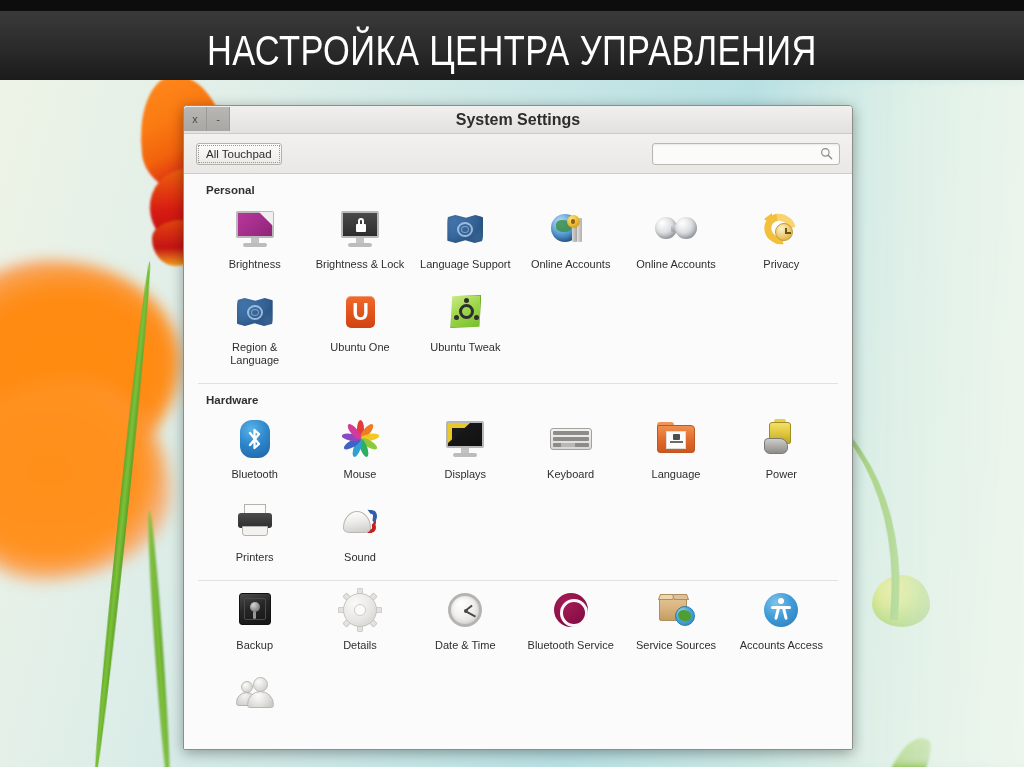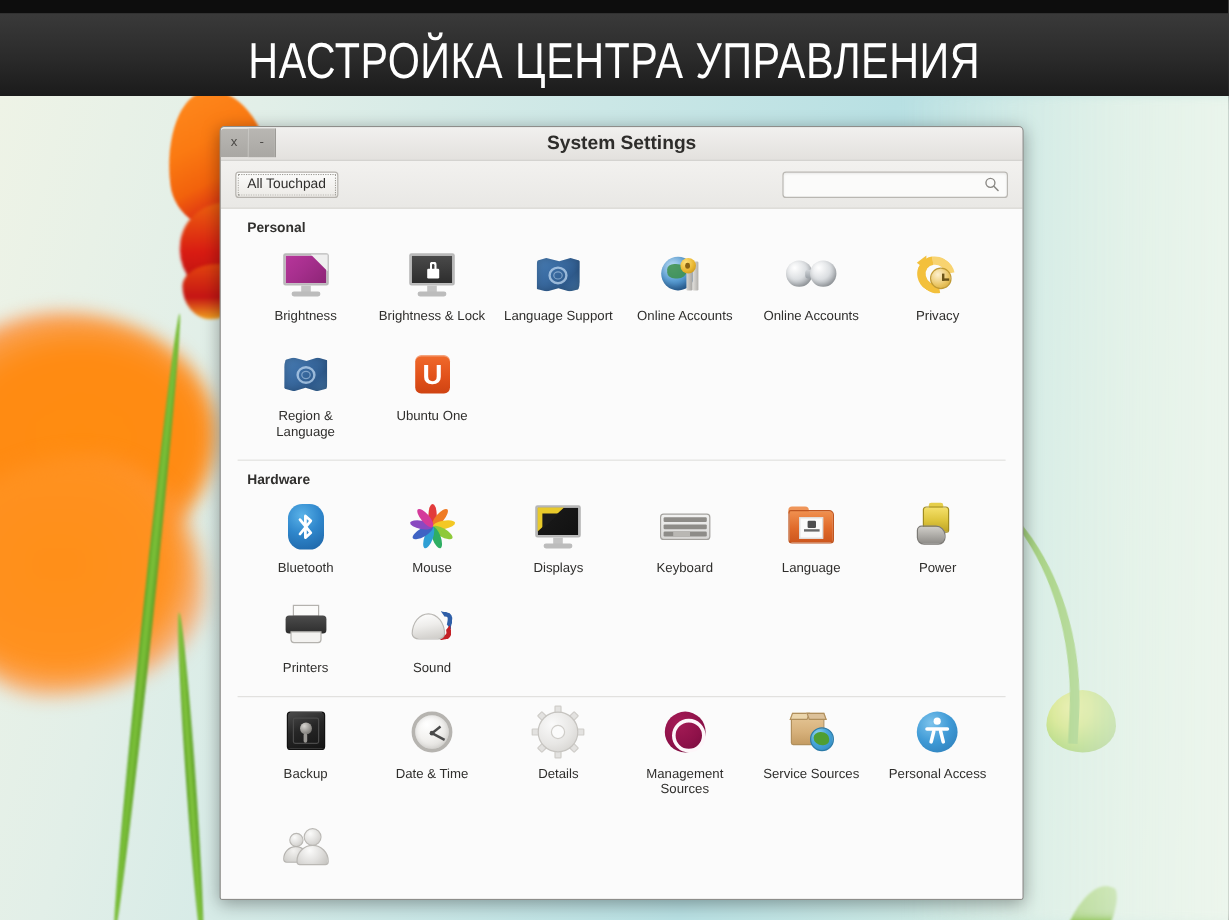--- a/index.html
+++ b/index.html
@@ -552,20 +552,30 @@
           </div>
 
           <div class="tile">
             <div class="ico" id="ico-u1">
               <div class="sq"></div>
                 <div class="u">U</div>
             </div>
             <div class="tile-label">Ubuntu One</div>
           </div>
 
+          <div class="tile">
+            <div class="ico" id="ico-tweak">
+              <div class="sq"></div>
+                <div class="cof"></div>
+              <div class="dot d1"></div>
+                <div class="dot d2"></div>
+                <div class="dot d3"></div>
+            </div>
+            <div class="tile-label">Ubuntu Tweak</div>
+          </div>
 
         </div>
       </div>
 
       <div class="divider"></div>
 
       <div class="section">
         <div class="section-title">Hardware</div>
         <div class="grid">
 
@@ -669,53 +679,53 @@
         <div class="grid">
 
           <div class="tile">
             <div class="ico" id="ico-backup">
               <div class="safe"></div>
                 <div class="inner"></div>
               <div class="dial"></div>
                 <div class="handle"></div>
             </div>
             <div class="tile-label">Backup</div>
-          </div>
-
-          <div class="tile">
-            <div class="ico" id="ico-clock">
-              <div class="face"></div>
-              <div class="h hh"></div>
-                <div class="h mh"></div>
-                <div class="pin"></div>
-            </div>
-            <div class="tile-label">Date &amp; Time</div>
           </div>
 
           <div class="tile">
             <div class="ico" id="ico-gear">
               <div class="tooth" style="transform:rotate(0deg);"></div>
               <div class="tooth" style="transform:rotate(45deg);"></div>
               <div class="tooth" style="transform:rotate(90deg);"></div>
               <div class="tooth" style="transform:rotate(135deg);"></div>
               <div class="tooth" style="transform:rotate(180deg);"></div>
               <div class="tooth" style="transform:rotate(225deg);"></div>
               <div class="tooth" style="transform:rotate(270deg);"></div>
               <div class="tooth" style="transform:rotate(315deg);"></div>
               <div class="g"></div>
                 <div class="hole"></div>
             </div>
             <div class="tile-label">Details</div>
           </div>
 
           <div class="tile">
+            <div class="ico" id="ico-clock">
+              <div class="face"></div>
+              <div class="h hh"></div>
+                <div class="h mh"></div>
+                <div class="pin"></div>
+            </div>
+            <div class="tile-label">Date &amp; Time</div>
+          </div>
+
+          <div class="tile">
             <div class="ico" id="ico-mgmt">
               <div class="ring"></div>
             </div>
-            <div class="tile-label">Management Sources</div>
+            <div class="tile-label">Bluetooth Service</div>
           </div>
 
           <div class="tile">
             <div class="ico" id="ico-soft">
               <div class="box"></div>
                 <div class="lidl"></div>
                 <div class="lidr2"></div>
               <div class="globe"></div>
                 <div class="land"></div>
             </div>
@@ -723,21 +733,21 @@
           </div>
 
           <div class="tile">
             <div class="ico" id="ico-ua">
               <div class="circ"></div>
                 <div class="head"></div>
                 <div class="arms"></div>
               <div class="legl"></div>
                 <div class="legr"></div>
             </div>
-            <div class="tile-label">Personal Access</div>
+            <div class="tile-label">Accounts Access</div>
           </div>
 
           <div class="tile">
             <div class="ico" id="ico-users">
               <div class="p head-s"></div>
                 <div class="body-s"></div>
               <div class="p head-b"></div>
                 <div class="body-b"></div>
             </div>
 

